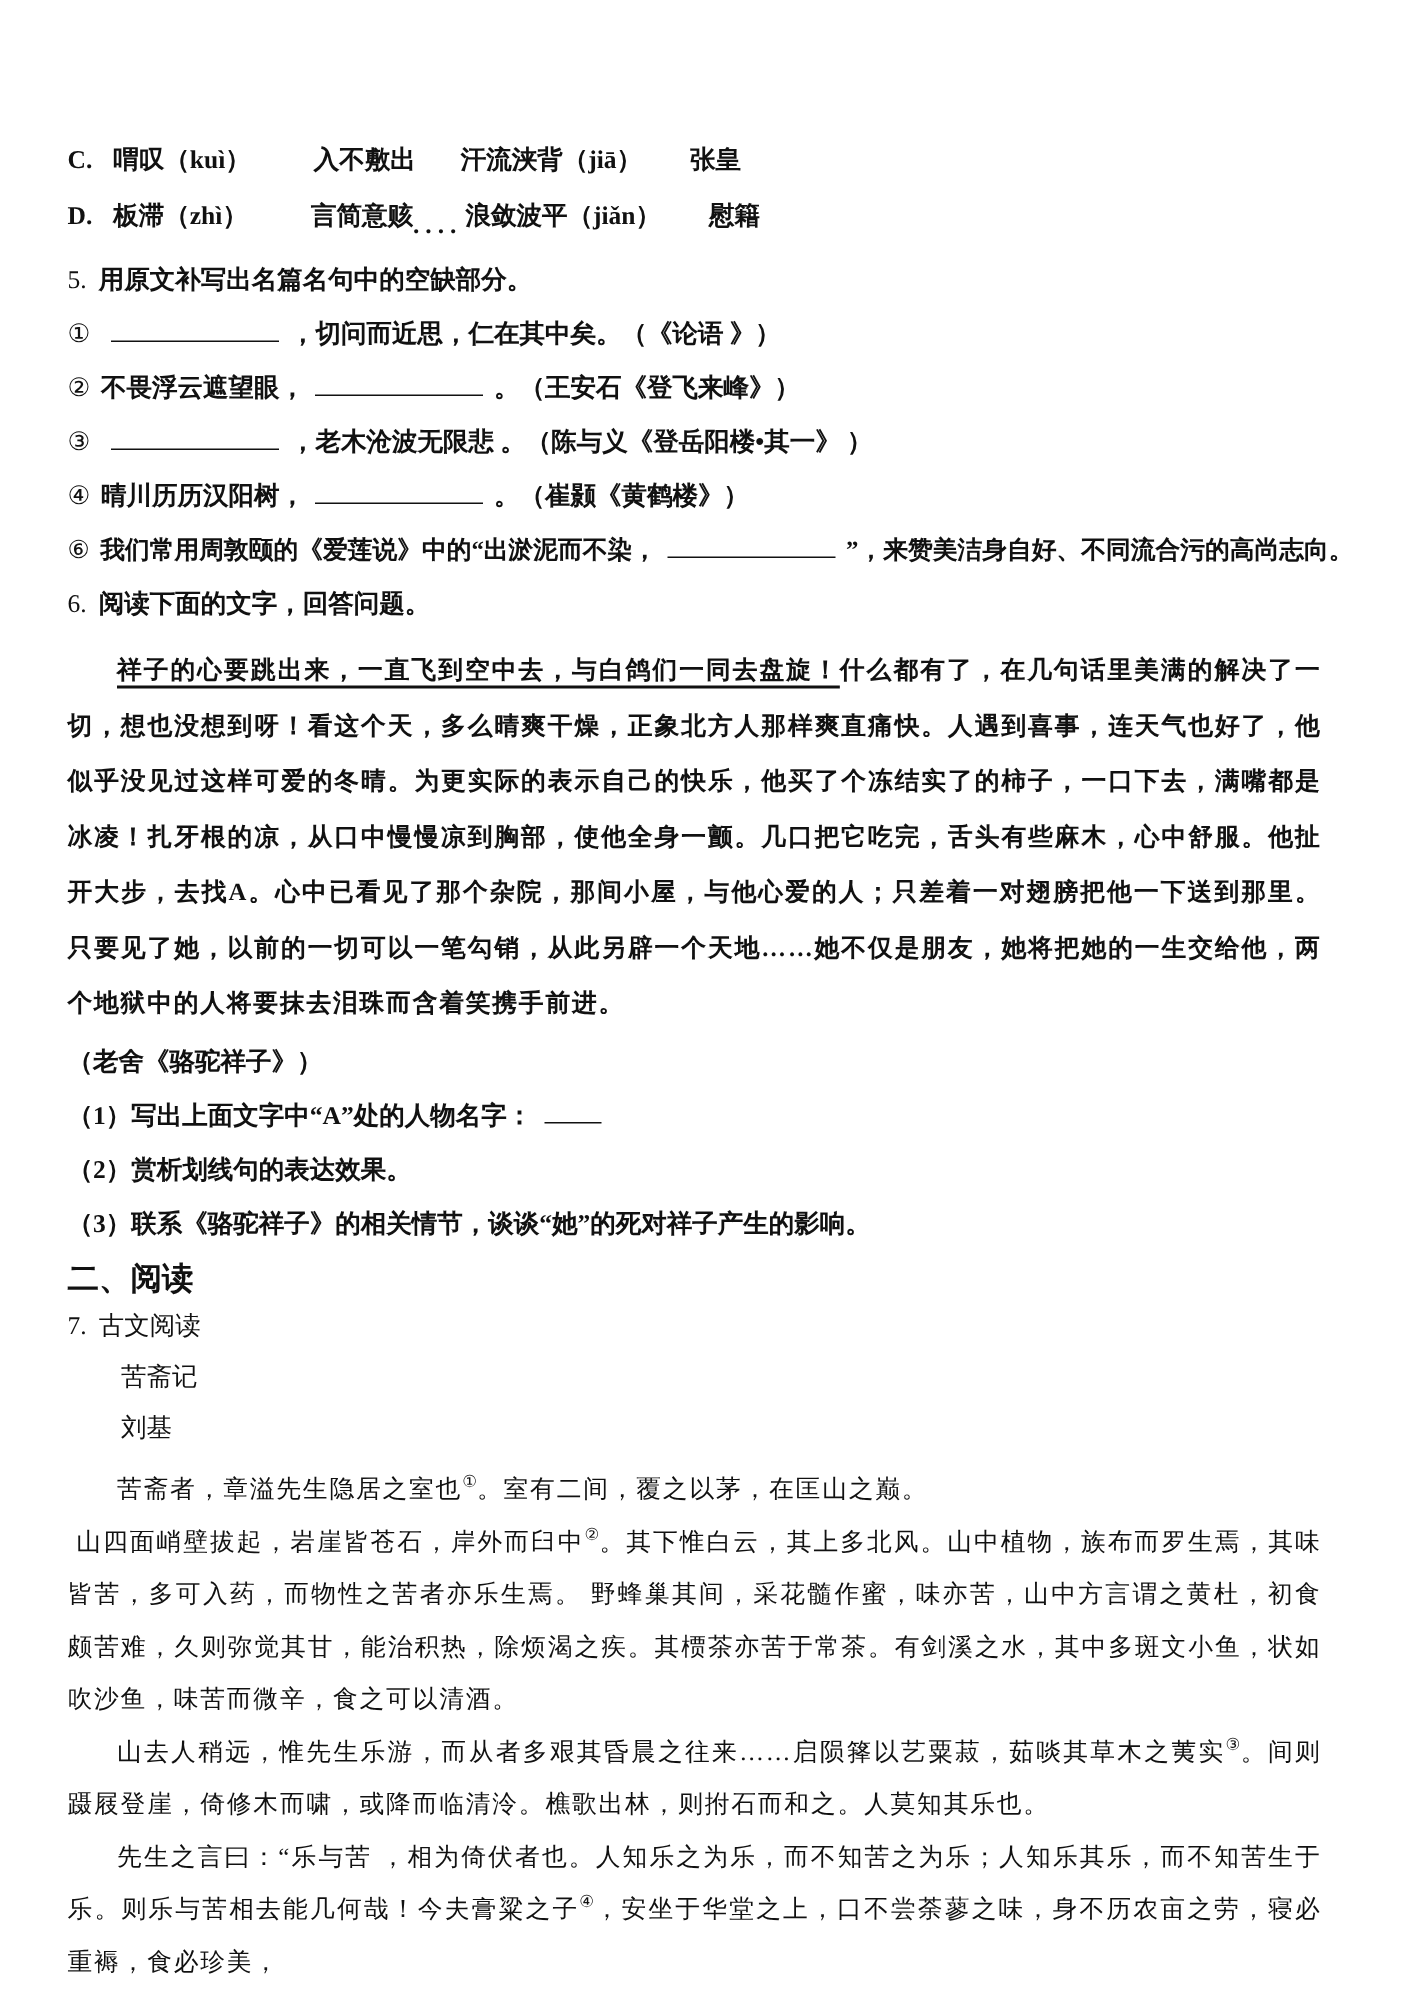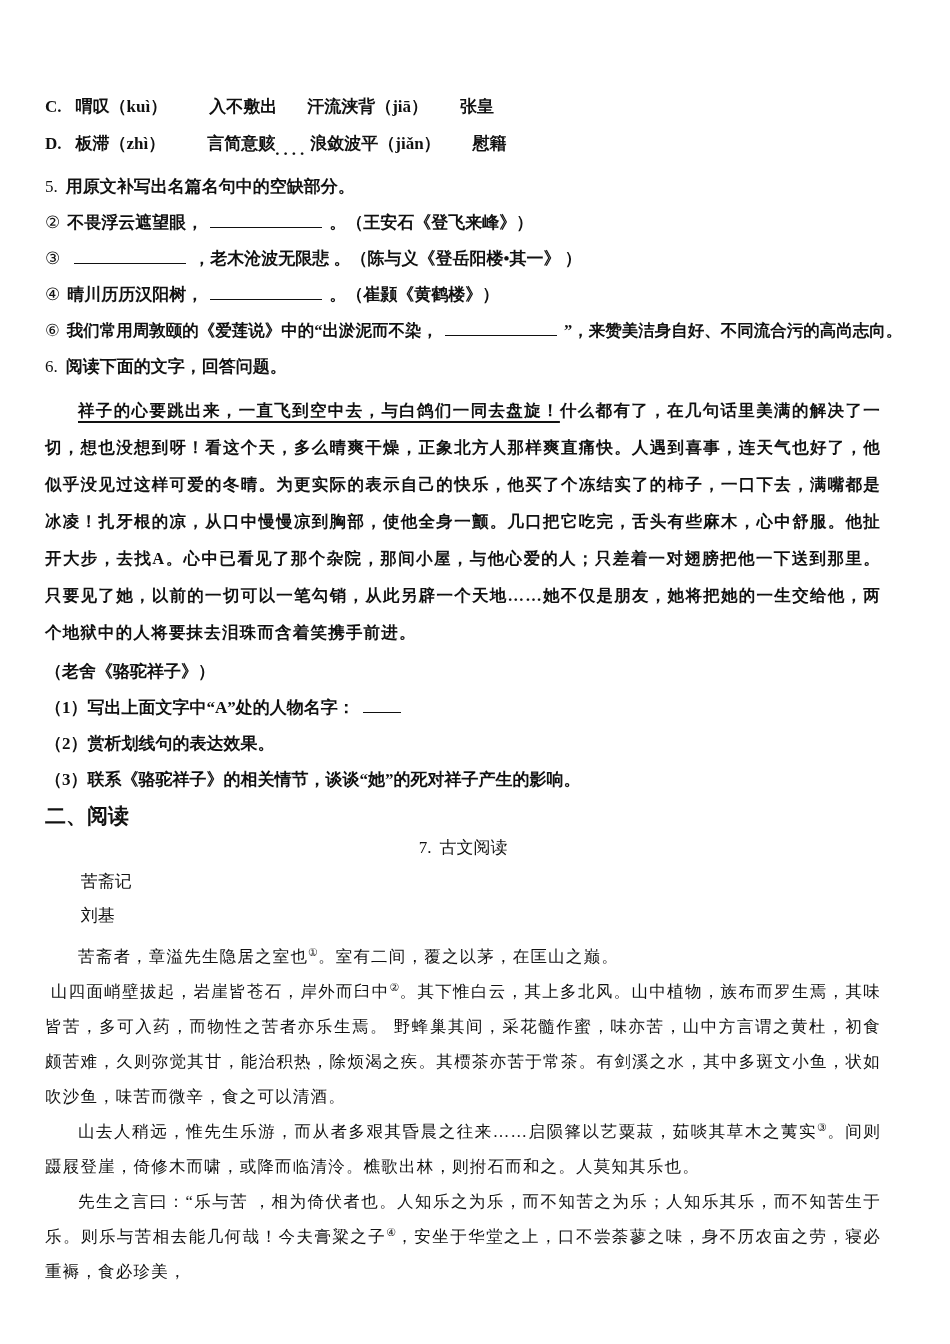--- a/index.html
+++ b/index.html
@@ -65,21 +65,21 @@
     text-indent: 2em;
     margin-top: 6px;
     margin-bottom: 10px;
   }
   .underlined {
     text-decoration: underline;
     text-decoration-thickness: 1.5px;
     text-underline-offset: 5px;
   }
   .section-head { font-size: 21px; margin-bottom: 10px; }
-  .q7-row { margin-bottom: 12px; text-align: center; }
+  .q7-row { margin-bottom: 12px; }
   .indent-line { padding-left: 2.1em; margin-bottom: 12px; }
   
   .classical {
     font-size: 16.5px;
     font-weight: 400;
     letter-spacing: 1.2px;
     line-height: 35px;
     text-align: justify;
     text-indent: 2em;
     margin: 0;
@@ -102,20 +102,23 @@
   </div>
 
   <div class="row opt-row">
     <span class="opt-label">D.</span><span class="opt-item1 bold">板滞（zhì）</span><span class="bold">言简意赅</span><span class="dots">....</span><span class="opt-item3 bold">浪敛波平（jiǎn）</span><span class="bold">慰籍</span>
   </div>
 
   <div class="row">
     <span class="qnum">5.</span><span class="bold">用原文补写出名篇名句中的空缺部分。</span>
   </div>
 
+  <div class="row bold">
+    <span class="qcirc">①</span><span></span><span class="blank"></span><span>，切问而近思，仁在其中矣。（《论语 》）</span>
+  </div>
 
   <div class="row bold">
     <span class="qcirc">②</span><span>不畏浮云遮望眼，</span><span class="blank"></span><span>。（王安石《登飞来峰》）</span>
   </div>
 
   <div class="row bold">
     <span class="qcirc">③</span><span></span><span class="blank"></span><span>，老木沧波无限悲 。（陈与义《登岳阳楼•其一》 ）</span>
   </div>
 
   <div class="row bold">

